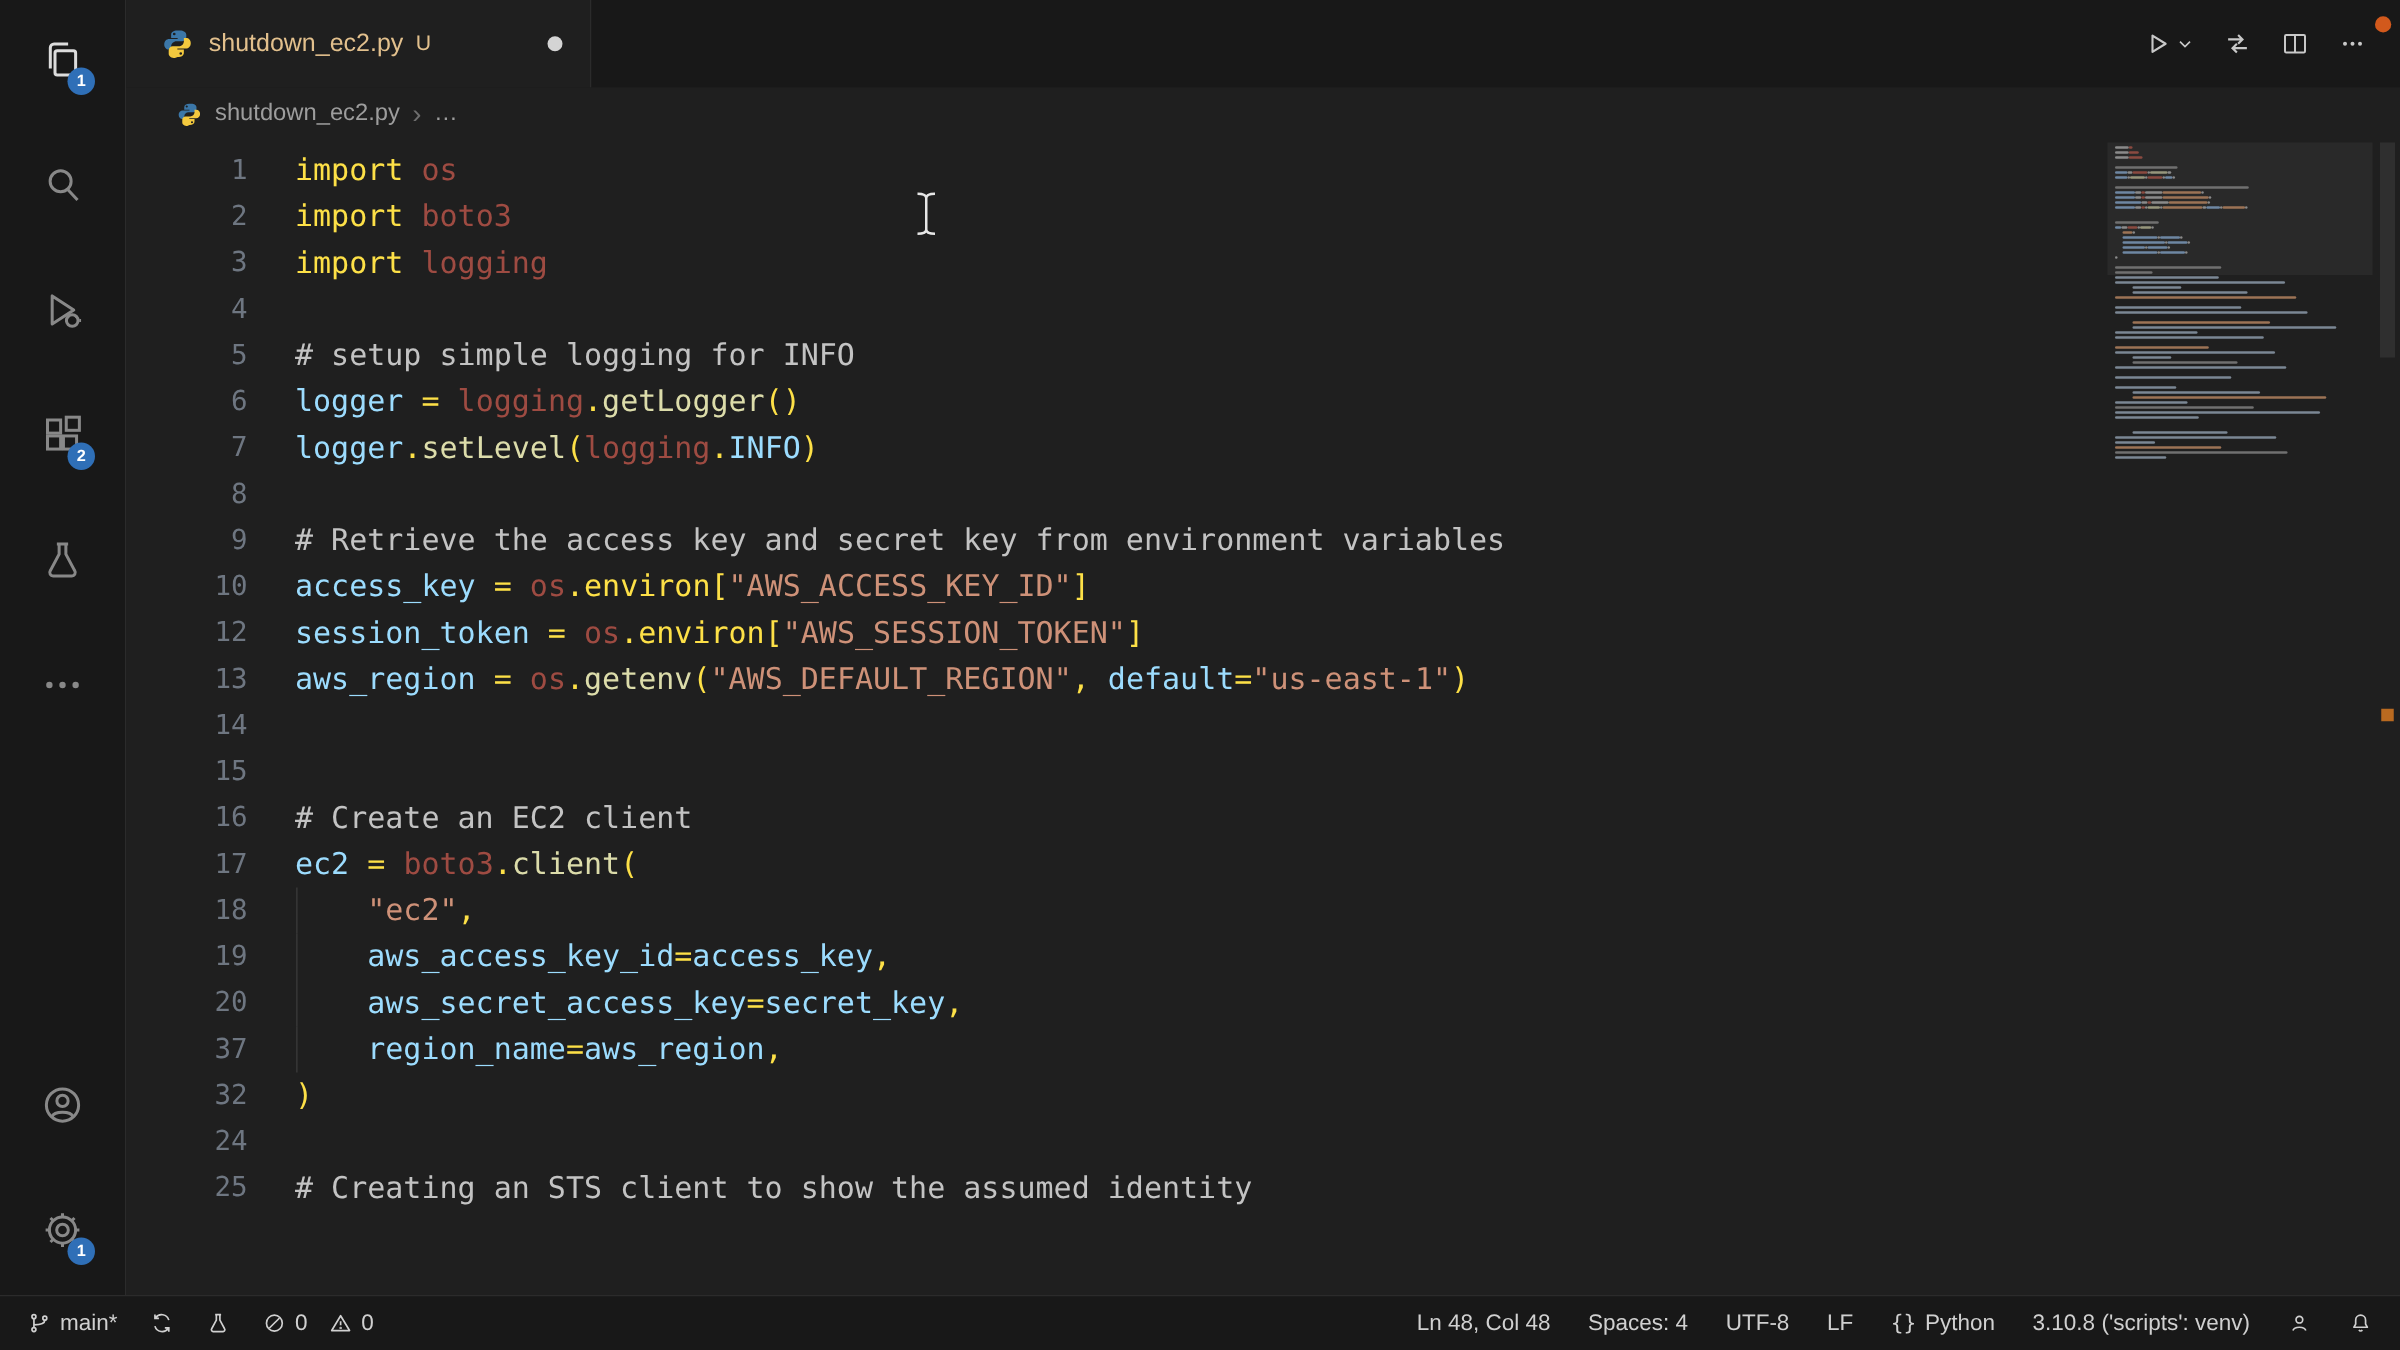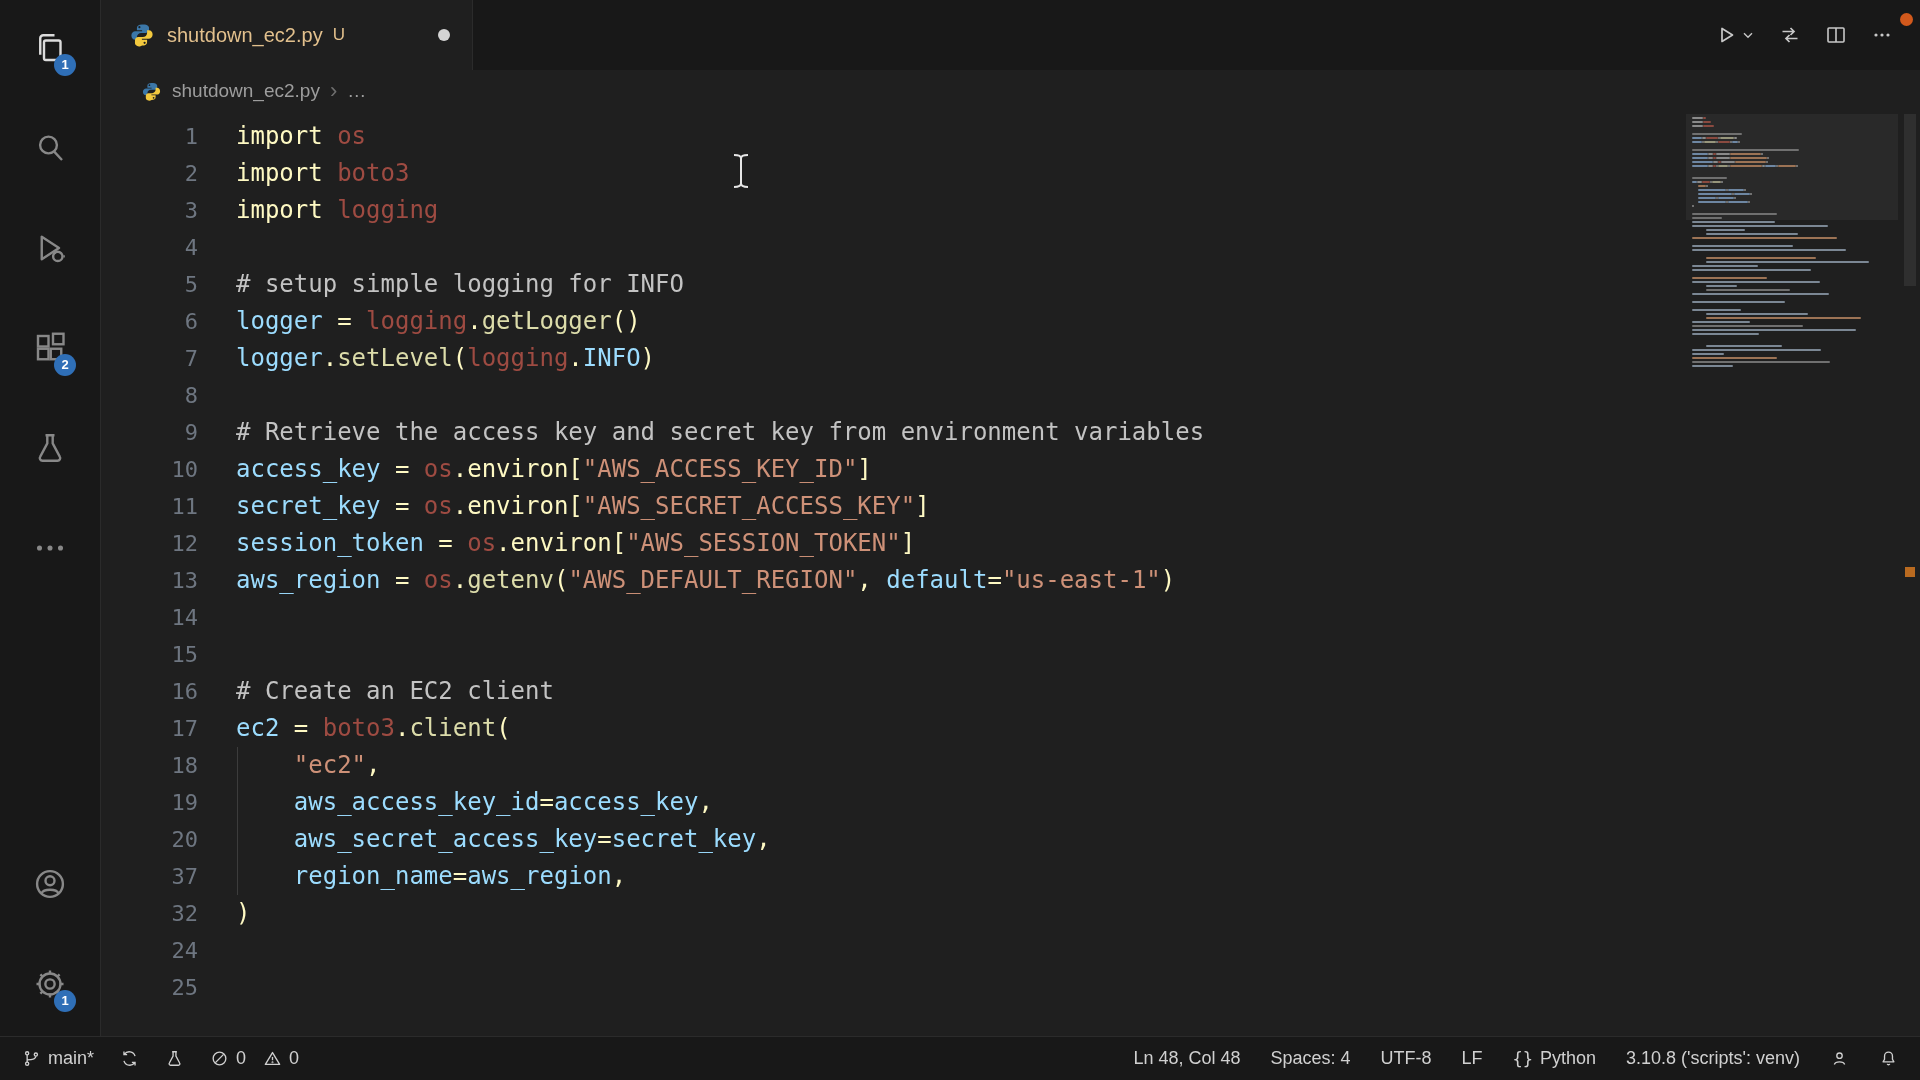--- a/index.html
+++ b/index.html
@@ -38,21 +38,21 @@
   .bc-text{color:#9d9d9d;font-size:19px;}
   .bc-sep{color:#6e6e6e;font-size:22px;margin:0 10px;line-height:1;}
 
   
   .editor{position:relative;flex:1;overflow:hidden;font-family:"DejaVu Sans Mono",monospace;
           font-size:24px;padding-top:6px;box-sizing:border-box;}
   .line{display:flex;height:37px;line-height:37px;white-space:pre;}
   .gutter{width:97px;flex:none;text-align:right;color:#6e7681;font-size:22px;}
   .code{margin-left:38px;position:relative;}
   .line.guide .code::before{content:"";position:absolute;left:1px;top:0;bottom:0;width:1px;background:#3c3c3c;}
-  .tok-pln{color:#fef9c3;}
+  .tok-pln{color:#fde047;}
   .tok-var{color:#9cdcfe;}
   .tok-fn{color:#dcdcaa;}
   .tok-str{color:#ce9178;}
   .tok-com{color:#c3c3c3;}
   .tok-mod{color:#9e4b42;}
 
   
   .mm-viewport{position:absolute;top:2px;right:22px;width:212px;height:106px;background:rgba(140,140,140,0.10);}
   .minimap{position:absolute;top:4px;right:22px;width:212px;}
   .mm-row{height:4px;display:flex;align-items:center;padding-left:6px;}
@@ -220,34 +220,33 @@
           <div class="line"><div class="gutter">1</div><div class="code"><span class="tok-pln">import </span><span class="tok-mod">os</span></div></div>
           <div class="line"><div class="gutter">2</div><div class="code"><span class="tok-pln">import </span><span class="tok-mod">boto3</span></div></div>
           <div class="line"><div class="gutter">3</div><div class="code"><span class="tok-pln">import </span><span class="tok-mod">logging</span></div></div>
           <div class="line"><div class="gutter">4</div><div class="code"></div></div>
           <div class="line"><div class="gutter">5</div><div class="code"><span class="tok-com"># setup simple logging for INFO</span></div></div>
           <div class="line"><div class="gutter">6</div><div class="code"><span class="tok-var">logger</span><span class="tok-pln"> = </span><span class="tok-mod">logging</span><span class="tok-pln">.</span><span class="tok-fn">getLogger</span><span class="tok-pln">()</span></div></div>
           <div class="line"><div class="gutter">7</div><div class="code"><span class="tok-var">logger</span><span class="tok-pln">.</span><span class="tok-fn">setLevel</span><span class="tok-pln">(</span><span class="tok-mod">logging</span><span class="tok-pln">.</span><span class="tok-var">INFO</span><span class="tok-pln">)</span></div></div>
           <div class="line"><div class="gutter">8</div><div class="code"></div></div>
           <div class="line"><div class="gutter">9</div><div class="code"><span class="tok-com"># Retrieve the access key and secret key from environment variables</span></div></div>
           <div class="line"><div class="gutter">10</div><div class="code"><span class="tok-var">access_key</span><span class="tok-pln"> = </span><span class="tok-mod">os</span><span class="tok-pln">.environ[</span><span class="tok-str">"AWS_ACCESS_KEY_ID"</span><span class="tok-pln">]</span></div></div>
-          <div class="line"><div class="gutter">11</div><div class="code"><span class="tok-var">secret_key</span><span class="tok-pln"> = </span><span class="tok-mod">os</span><span class="tok-pln">.environ[</span><span class="tok-str">"AWS_SECRET_ACCESS_KEY"</span><span class="tok-pln">]</span></div></div>
           <div class="line"><div class="gutter">12</div><div class="code"><span class="tok-var">session_token</span><span class="tok-pln"> = </span><span class="tok-mod">os</span><span class="tok-pln">.environ[</span><span class="tok-str">"AWS_SESSION_TOKEN"</span><span class="tok-pln">]</span></div></div>
           <div class="line"><div class="gutter">13</div><div class="code"><span class="tok-var">aws_region</span><span class="tok-pln"> = </span><span class="tok-mod">os</span><span class="tok-pln">.</span><span class="tok-fn">getenv</span><span class="tok-pln">(</span><span class="tok-str">"AWS_DEFAULT_REGION"</span><span class="tok-pln">, </span><span class="tok-var">default</span><span class="tok-pln">=</span><span class="tok-str">"us-east-1"</span><span class="tok-pln">)</span></div></div>
           <div class="line"><div class="gutter">14</div><div class="code"></div></div>
           <div class="line"><div class="gutter">15</div><div class="code"></div></div>
           <div class="line"><div class="gutter">16</div><div class="code"><span class="tok-com"># Create an EC2 client</span></div></div>
           <div class="line"><div class="gutter">17</div><div class="code"><span class="tok-var">ec2</span><span class="tok-pln"> = </span><span class="tok-mod">boto3</span><span class="tok-pln">.</span><span class="tok-fn">client</span><span class="tok-pln">(</span></div></div>
           <div class="line guide"><div class="gutter">18</div><div class="code"><span class="tok-pln">    </span><span class="tok-str">"ec2"</span><span class="tok-pln">,</span></div></div>
           <div class="line guide"><div class="gutter">19</div><div class="code"><span class="tok-pln">    </span><span class="tok-var">aws_access_key_id</span><span class="tok-pln">=</span><span class="tok-var">access_key</span><span class="tok-pln">,</span></div></div>
           <div class="line guide"><div class="gutter">20</div><div class="code"><span class="tok-pln">    </span><span class="tok-var">aws_secret_access_key</span><span class="tok-pln">=</span><span class="tok-var">secret_key</span><span class="tok-pln">,</span></div></div>
           <div class="line guide"><div class="gutter">37</div><div class="code"><span class="tok-pln">    </span><span class="tok-var">region_name</span><span class="tok-pln">=</span><span class="tok-var">aws_region</span><span class="tok-pln">,</span></div></div>
           <div class="line"><div class="gutter">32</div><div class="code"><span class="tok-pln">)</span></div></div>
           <div class="line"><div class="gutter">24</div><div class="code"></div></div>
-          <div class="line"><div class="gutter">25</div></div>
+          <div class="line"><div class="gutter">25</div><div class="code"><span class="tok-com"># Creating an STS client to show the assumed identity</span></div></div>
         </div>
       <div class="mm-viewport"></div>
       <div class="minimap" id="minimap">
           <div class="mm-row">
             <span class="mm-bar" style="width: 11.2px; background: rgb(138, 138, 138);"></span>
             <span class="mm-bar" style="width: 3.2px; background: rgb(138, 74, 64);"></span>
           </div>
           <div class="mm-row">
             <span class="mm-bar" style="width: 11.2px; background: rgb(138, 138, 138);"></span>
             <span class="mm-bar" style="width: 8px; background: rgb(138, 74, 64);"></span>

